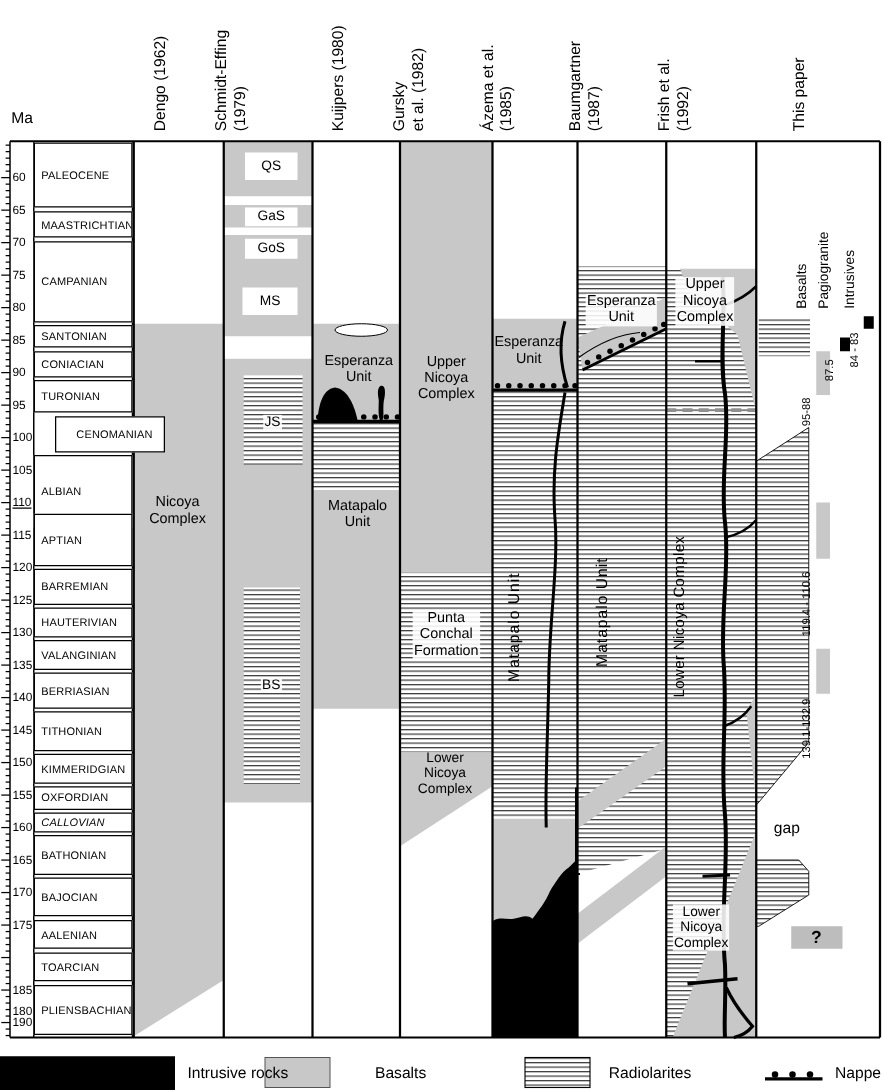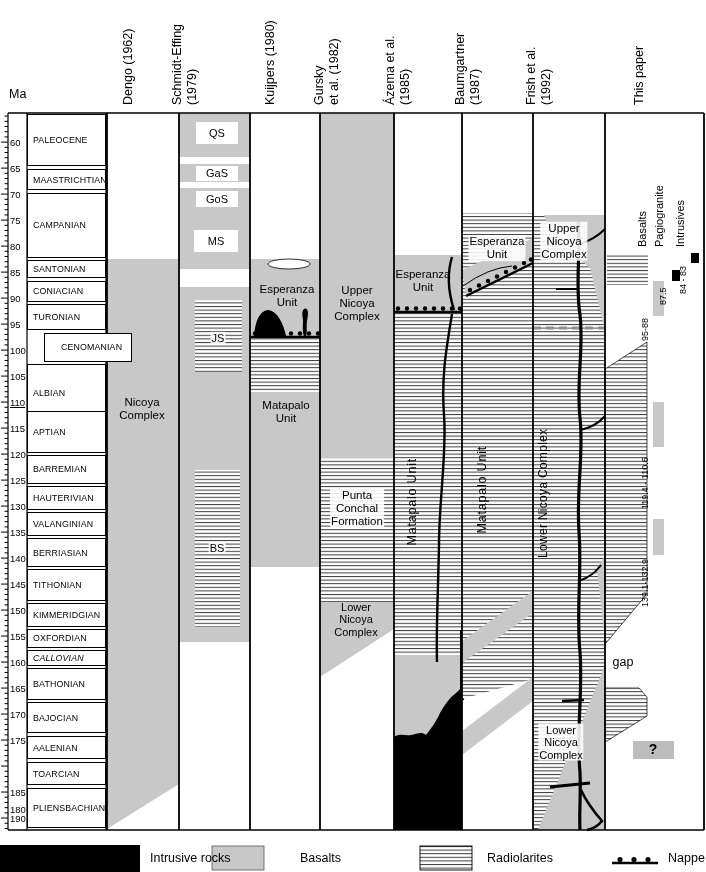--- a/index.html
+++ b/index.html
@@ -395,21 +395,21 @@
       <div class="hlab" style="left: 423px; top: 281px; font-size: 11.5px;">Esperanza
 Unit</div>
       <div class="hlab halo" style="left: 497px; top: 248px; font-size: 11.5px;">Esperanza
 Unit</div>
       <div class="hlab halo" style="left: 564px; top: 241px; font-size: 11.5px;">Upper
 Nicoya
 Complex</div>
       <div class="hlab halo" style="left: 561px; top: 742px; font-size: 11px;">Lower
 Nicoya
 Complex</div>
-      <div class="hlab" style="left: 623px; top: 662px; font-size: 12.5px;">gap</div>
+      <div class="hlab" style="left: 623px; top: 662px; font-size: 12.5px; padding-left: 13px;">gap</div>
       <div class="hlab bold" style="left: 653px; top: 750px; font-size: 14px;">?</div>
       <div class="hlab" style="left: 217px; top: 133px; font-size: 11px;">QS</div>
       <div class="hlab" style="left: 217px; top: 173px; font-size: 11px;">GaS</div>
       <div class="hlab" style="left: 217px; top: 199px; font-size: 11px;">GoS</div>
       <div class="hlab" style="left: 216px; top: 241px; font-size: 11px;">MS</div>
       <div class="hlab halo" style="left: 218px; top: 338px; font-size: 11px;">JS</div>
       <div class="hlab halo" style="left: 217px; top: 548px; font-size: 11px;">BS</div>
       <div class="vlab" style="left: 419px; top: 530.5px; line-height: 14.5px; font-size: 12.5px; letter-spacing: 0.8px;">Matapalo Unit</div>
       <div class="vlab" style="left: 489px; top: 518.5px; line-height: 14.5px; font-size: 12.5px; letter-spacing: 0.8px;">Matapalo Unit</div>
       <div class="vlab" style="left: 550px; top: 544px; line-height: 14px; font-size: 12px; letter-spacing: 0.3px;">Lower Nicoya Complex</div>

